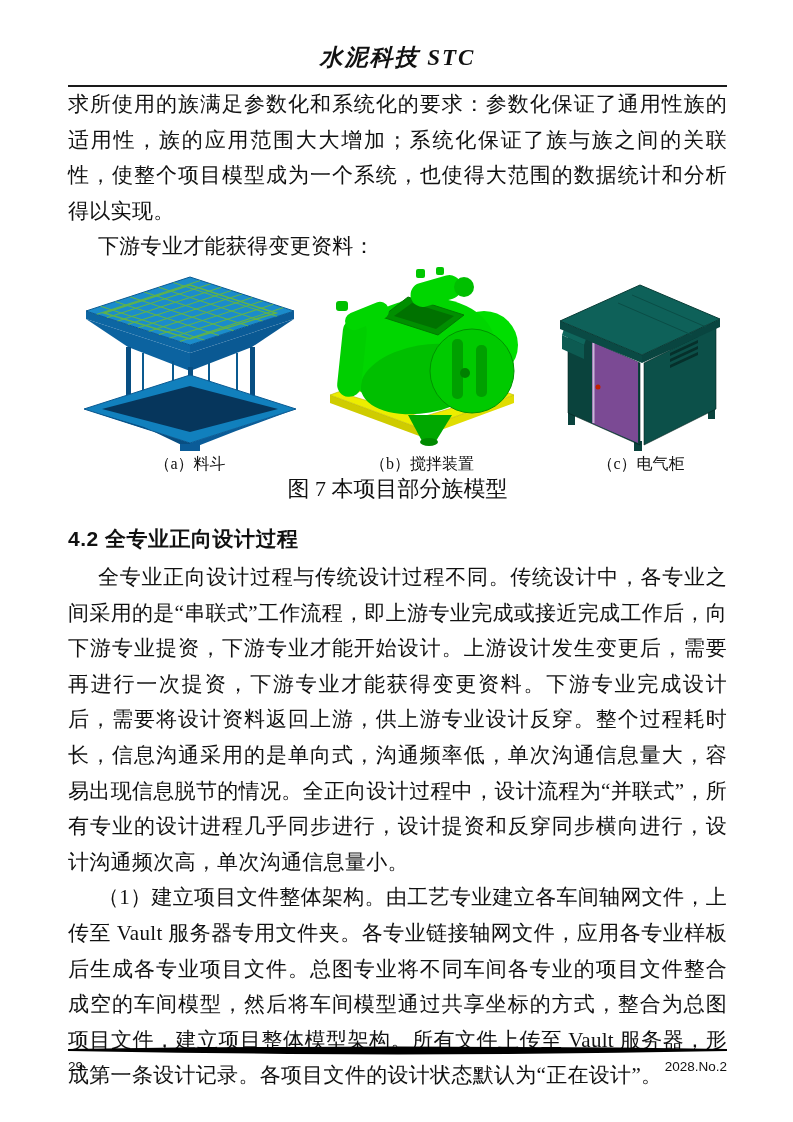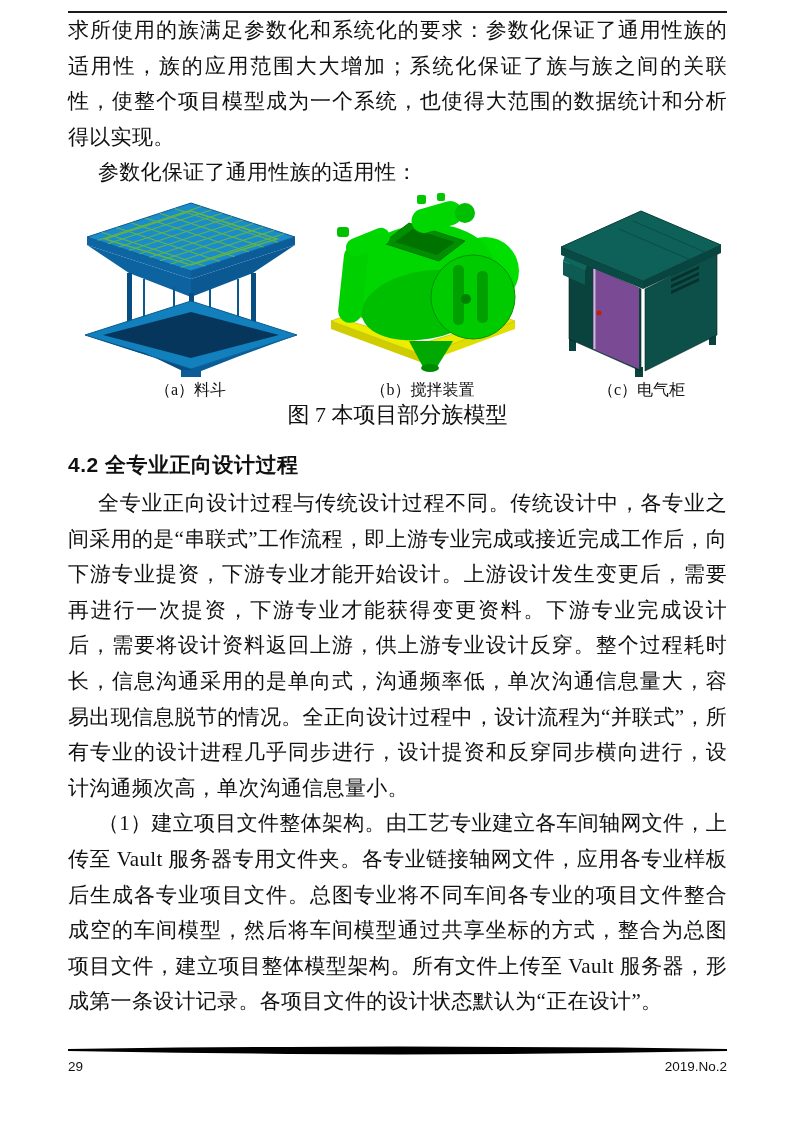--- a/index.html
+++ b/index.html
@@ -38,21 +38,20 @@
     text-align:justify;
     text-align-last:left;
     letter-spacing:0.3px;
   }
   p.indent{ text-indent:30px; }
   
   .figure-row{
     display:flex;
     align-items:flex-end;
     margin-top:2px;
-    justify-content:center;
   }
   .figure-col{ text-align:center; }
   .col-a{ margin-left:12px; width:220px; }
   .col-b{ margin-left:24px; width:196px; }
   .col-c{ margin-left:36px; width:170px; }
   .figure-col svg{ display:block; margin:0 auto; }
   .sub-caption{
     font-size:16px;
     line-height:25px;
     white-space:nowrap;
@@ -95,25 +94,26 @@
     right:0;
   }
 </style>
 </head>
 <body>
 
 <div class="page">
   <div class="content">
 
     <header>
+      <div class="journal-title">水泥科技 STC</div>
       <div class="header-rule"></div>
     </header>
 
     <p class="body-text">求所使用的族满足参数化和系统化的要求：参数化保证了通用性族的适用性，族的应用范围大大增加；系统化保证了族与族之间的关联性，使整个项目模型成为一个系统，也使得大范围的数据统计和分析得以实现。</p>
-    <p class="body-text indent">参数化保证了通用性族的适用性：</p>
+    <p class="body-text indent">下游专业才能获得变更资料：</p>
 
     <div class="figure">
       <div class="figure-row">
 
         <div class="figure-col col-a">
 
           <svg width="220" height="178" viewBox="0 0 220 178">
             <defs>
               <clipPath id="plateClip">
                   <polygon points="110,4 214,38 110,72 6,38"></polygon>
@@ -241,16 +241,16 @@
     <p class="body-text indent">（1）建立项目文件整体架构。由工艺专业建立各车间轴网文件，上传至 Vault 服务器专用文件夹。各专业链接轴网文件，应用各专业样板后生成各专业项目文件。总图专业将不同车间各专业的项目文件整合成空的车间模型，然后将车间模型通过共享坐标的方式，整合为总图项目文件，建立项目整体模型架构。所有文件上传至 Vault 服务器，形成第一条设计记录。各项目文件的设计状态默认为“正在设计”。</p>
 
   </div>
 
   <footer class="footer">
     <svg class="footer-band" width="659" height="9" viewBox="0 0 659 9">
       <polygon points="0,3 110,1.6 220,0.9 330,0.6 440,0.9 550,1.6 659,3 659,5 550,6.8 440,7.9 330,8.4 220,7.9 110,6.8 0,5" fill="#000000"></polygon>
     </svg>
     <div class="footer-row">
       <span class="page-number">29</span>
-      <span class="issue">2019.No.2</span>
+      <span class="issue">2028.No.2</span>
     </div>
   </footer>
 </div>
 
 </body></html>

